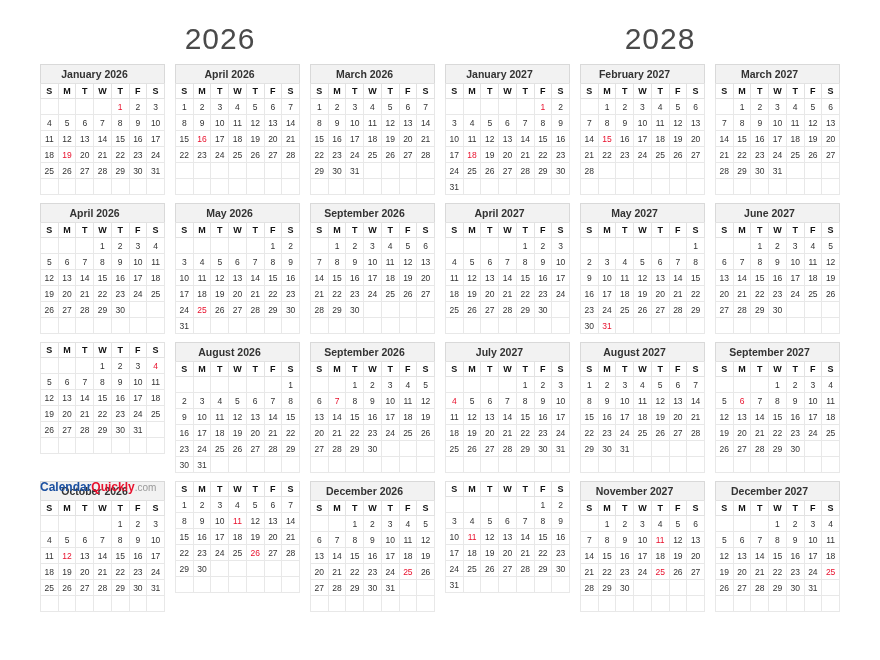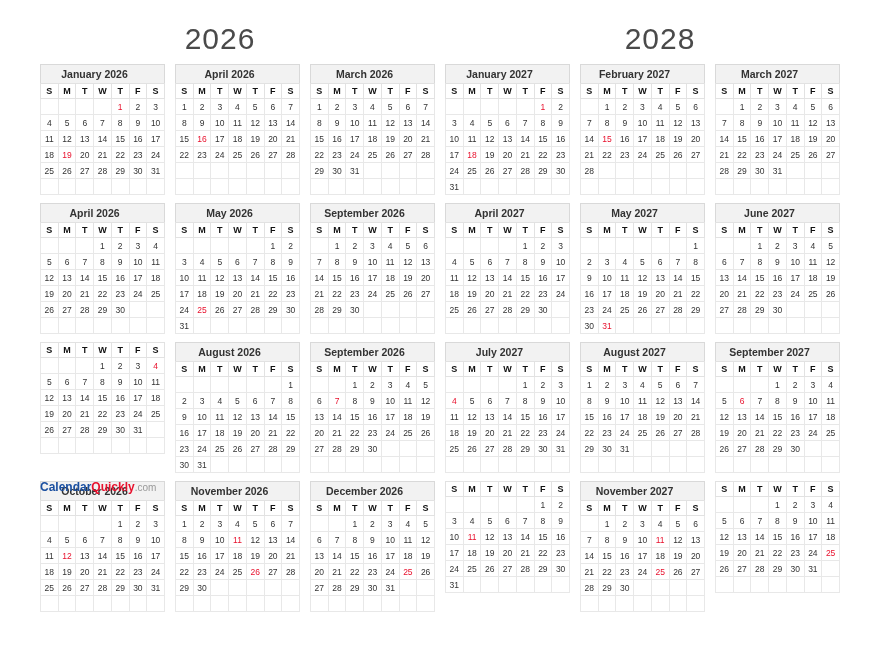--- a/index.html
+++ b/index.html
@@ -1470,21 +1470,20 @@
               <td class="empty"></td>
               <td class="empty"></td>
               <td class="empty"></td>
               <td class="empty"></td>
               <td class="empty"></td>
             </tr>
           </tbody>
         </table>
       </div>
       <div class="month">
-        <div class="month-name">November 2026</div>
         <table class="cal">
           <thead>
             <tr>
               <th>S</th>
               <th>M</th>
               <th>T</th>
               <th>W</th>
               <th>T</th>
               <th>F</th>
               <th>S</th>
@@ -1757,20 +1756,21 @@
               <td class="empty"></td>
               <td class="empty"></td>
               <td class="empty"></td>
               <td class="empty"></td>
               <td class="empty"></td>
             </tr>
           </tbody>
         </table>
       </div>
       <div class="month">
+        <div class="month-name">December 2027</div>
         <table class="cal">
           <thead>
             <tr>
               <th>S</th>
               <th>M</th>
               <th>T</th>
               <th>W</th>
               <th>T</th>
               <th>F</th>
               <th>S</th>

